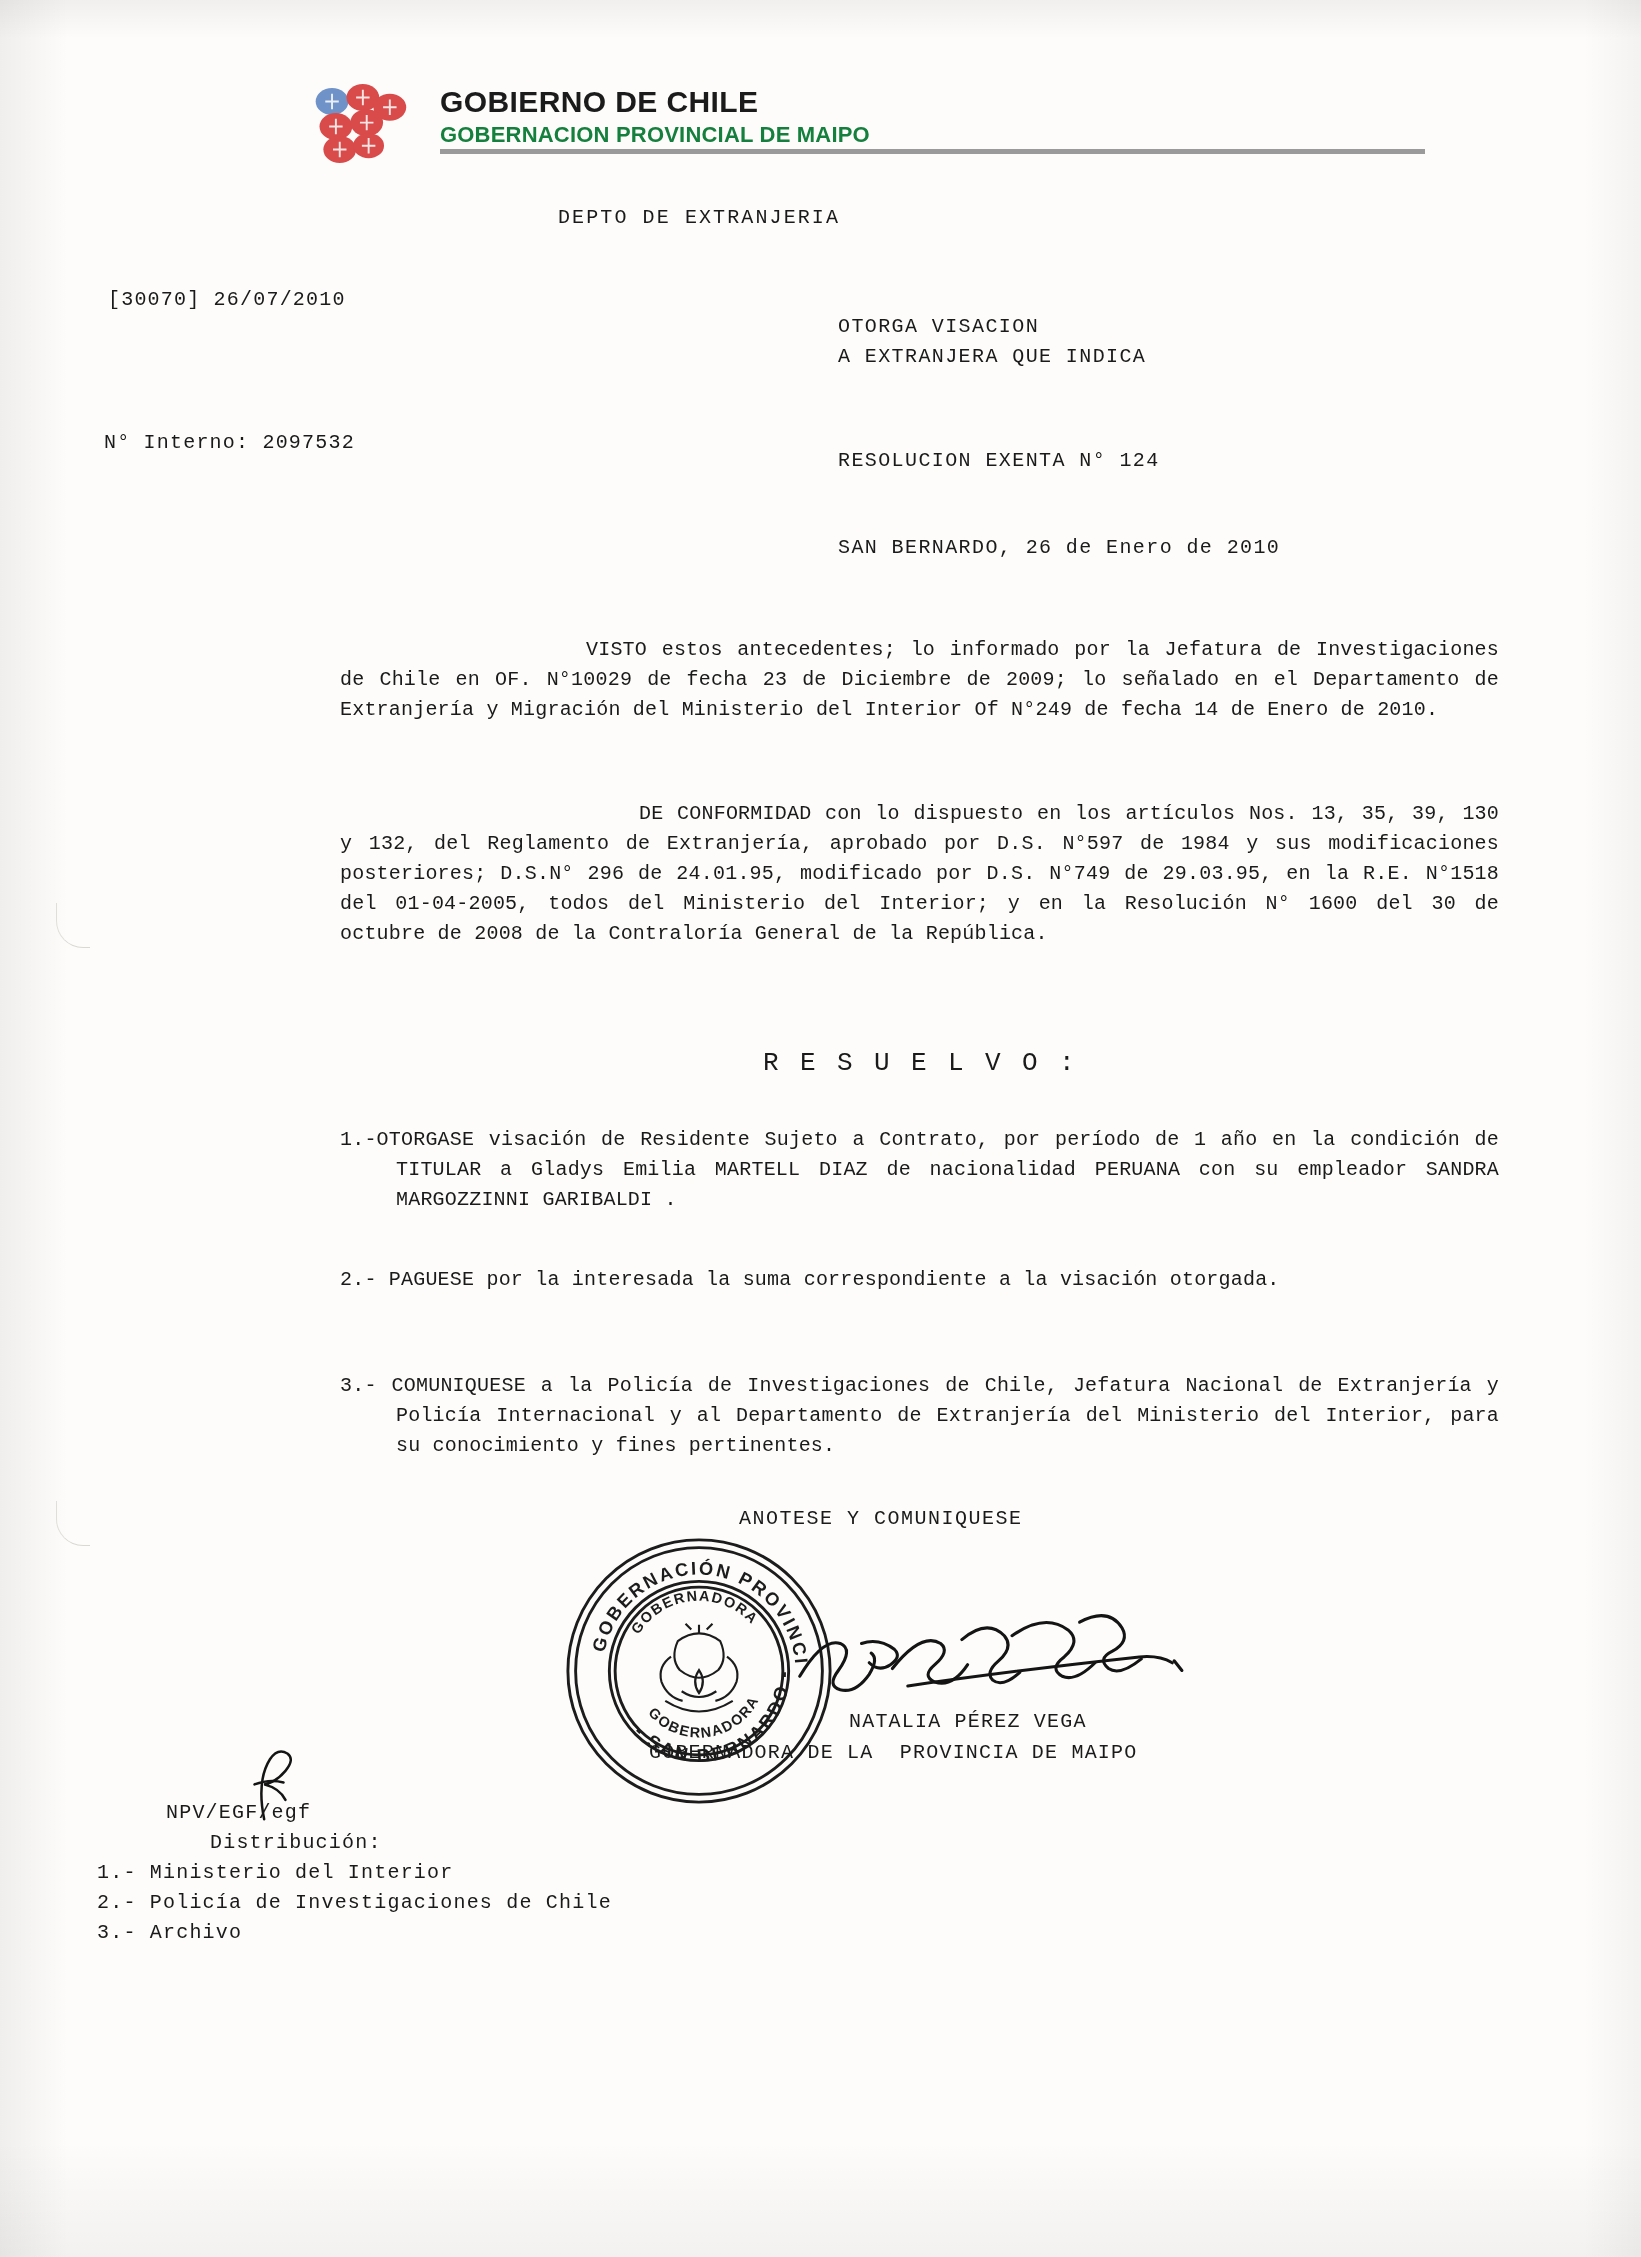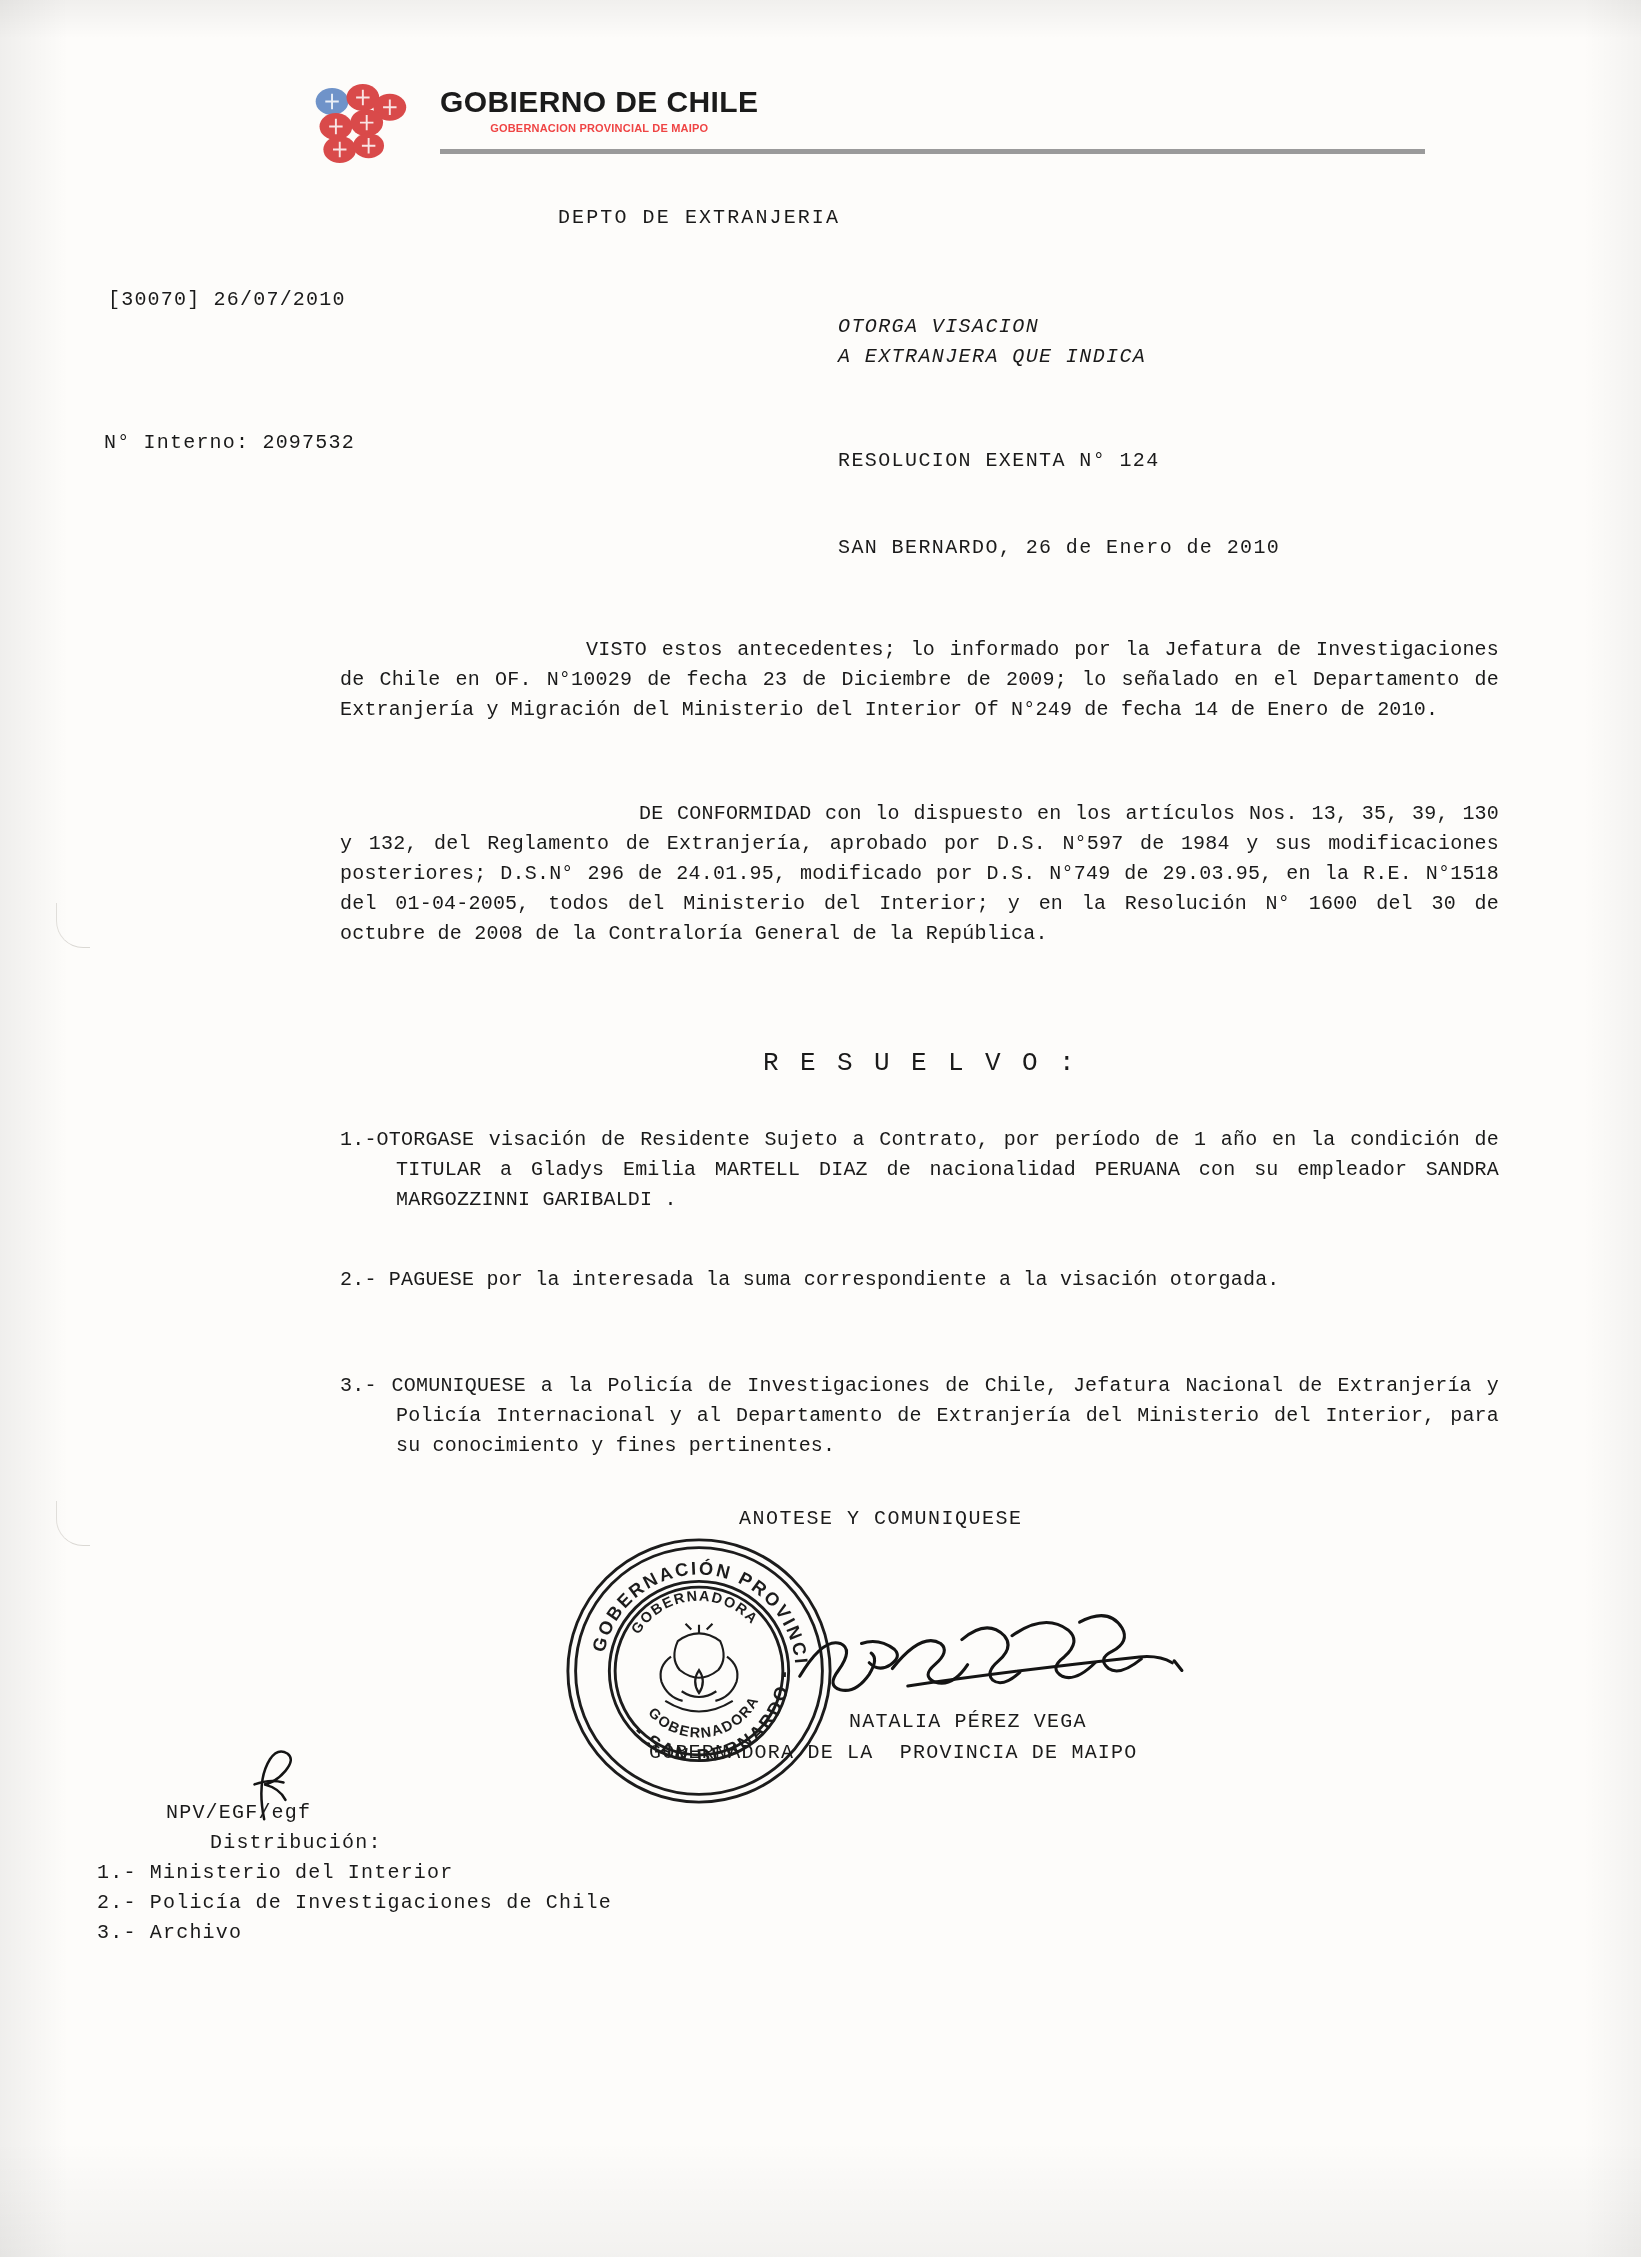--- a/index.html
+++ b/index.html
@@ -85,23 +85,23 @@
     font-family: "Liberation Sans", sans-serif;
     font-weight: bold;
     font-size: 30px;
     letter-spacing: 0.4px;
     color: #1b1b1b;
     line-height: 1.05;
   }
   .logo-sub {
     font-family: "Liberation Sans", sans-serif;
     font-weight: bold;
-    font-size: 11px;
+    font-size: 22px;
     letter-spacing: 0.2px;
-    color: #ef4444;
+    color: #15803d;
     margin-top: 4.8px;
     text-align: center;
   }
   .logo-rule {
     position: absolute;
     left: 133px;
     top: 67px;
     width: 985px;
     height: 4.8px;
     background: #9a9a9a;
@@ -119,21 +119,21 @@
   }
   .just {
     white-space: normal;
     text-align: justify;
   }
 
   .dep   { left: 558px;  top: 203px; letter-spacing: 2.1px; }
   .stamp-id { left: 108px; top: 285px; letter-spacing: 1.2px; }
   .interno  { left: 104px; top: 428px; letter-spacing: 1.2px; }
 
-  .otorga  { left: 838px; top: 312px; letter-spacing: 1.4px; font-style: italic; }
+  .otorga  { left: 838px; top: 312px; letter-spacing: 1.4px; }
   .resol   { left: 838px; top: 446px; letter-spacing: 1.4px; }
   .ciudad  { left: 838px; top: 533px; letter-spacing: 1.4px; }
 
   .para1 { left: 340px; top: 635px; width: 1159px; }
   .para2 { left: 340px; top: 799px; width: 1159px; }
 
   .resuelvo { left: 763px; top: 1048px; letter-spacing: 2.9px; font-size: 26px; }
 
   .item { left: 340px; width: 1159px; }
   .item1 { top: 1125px; }

